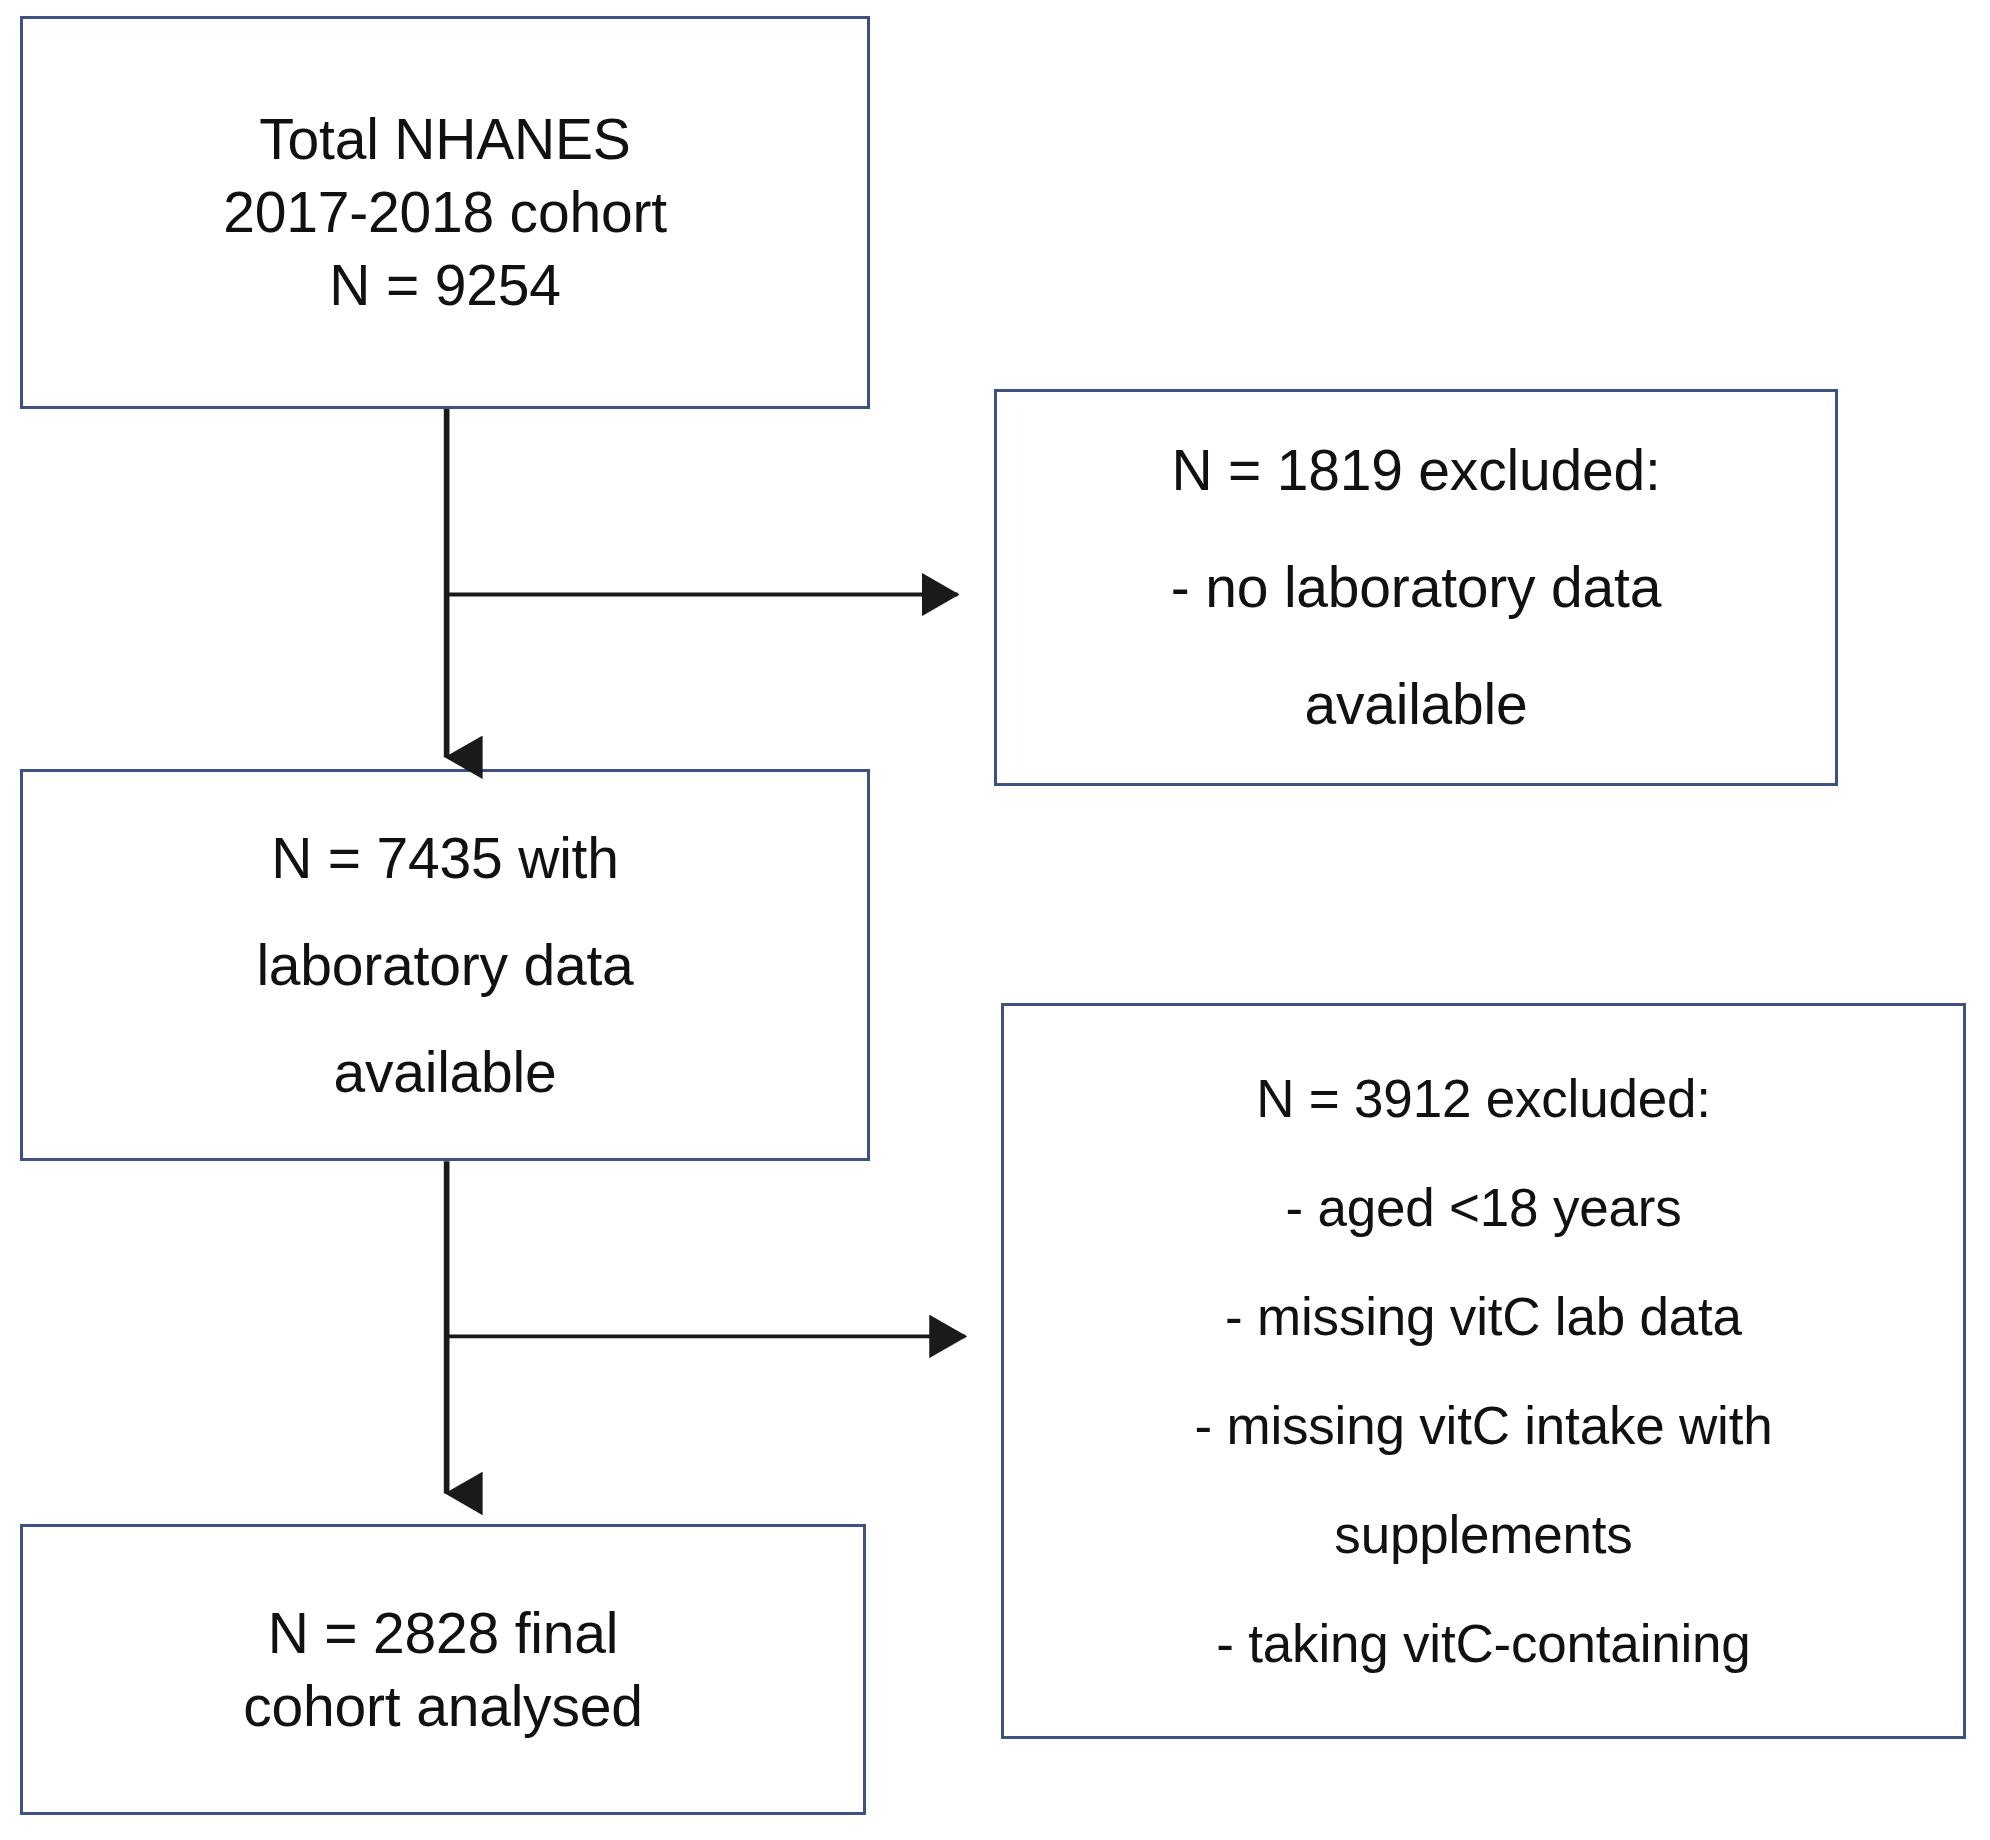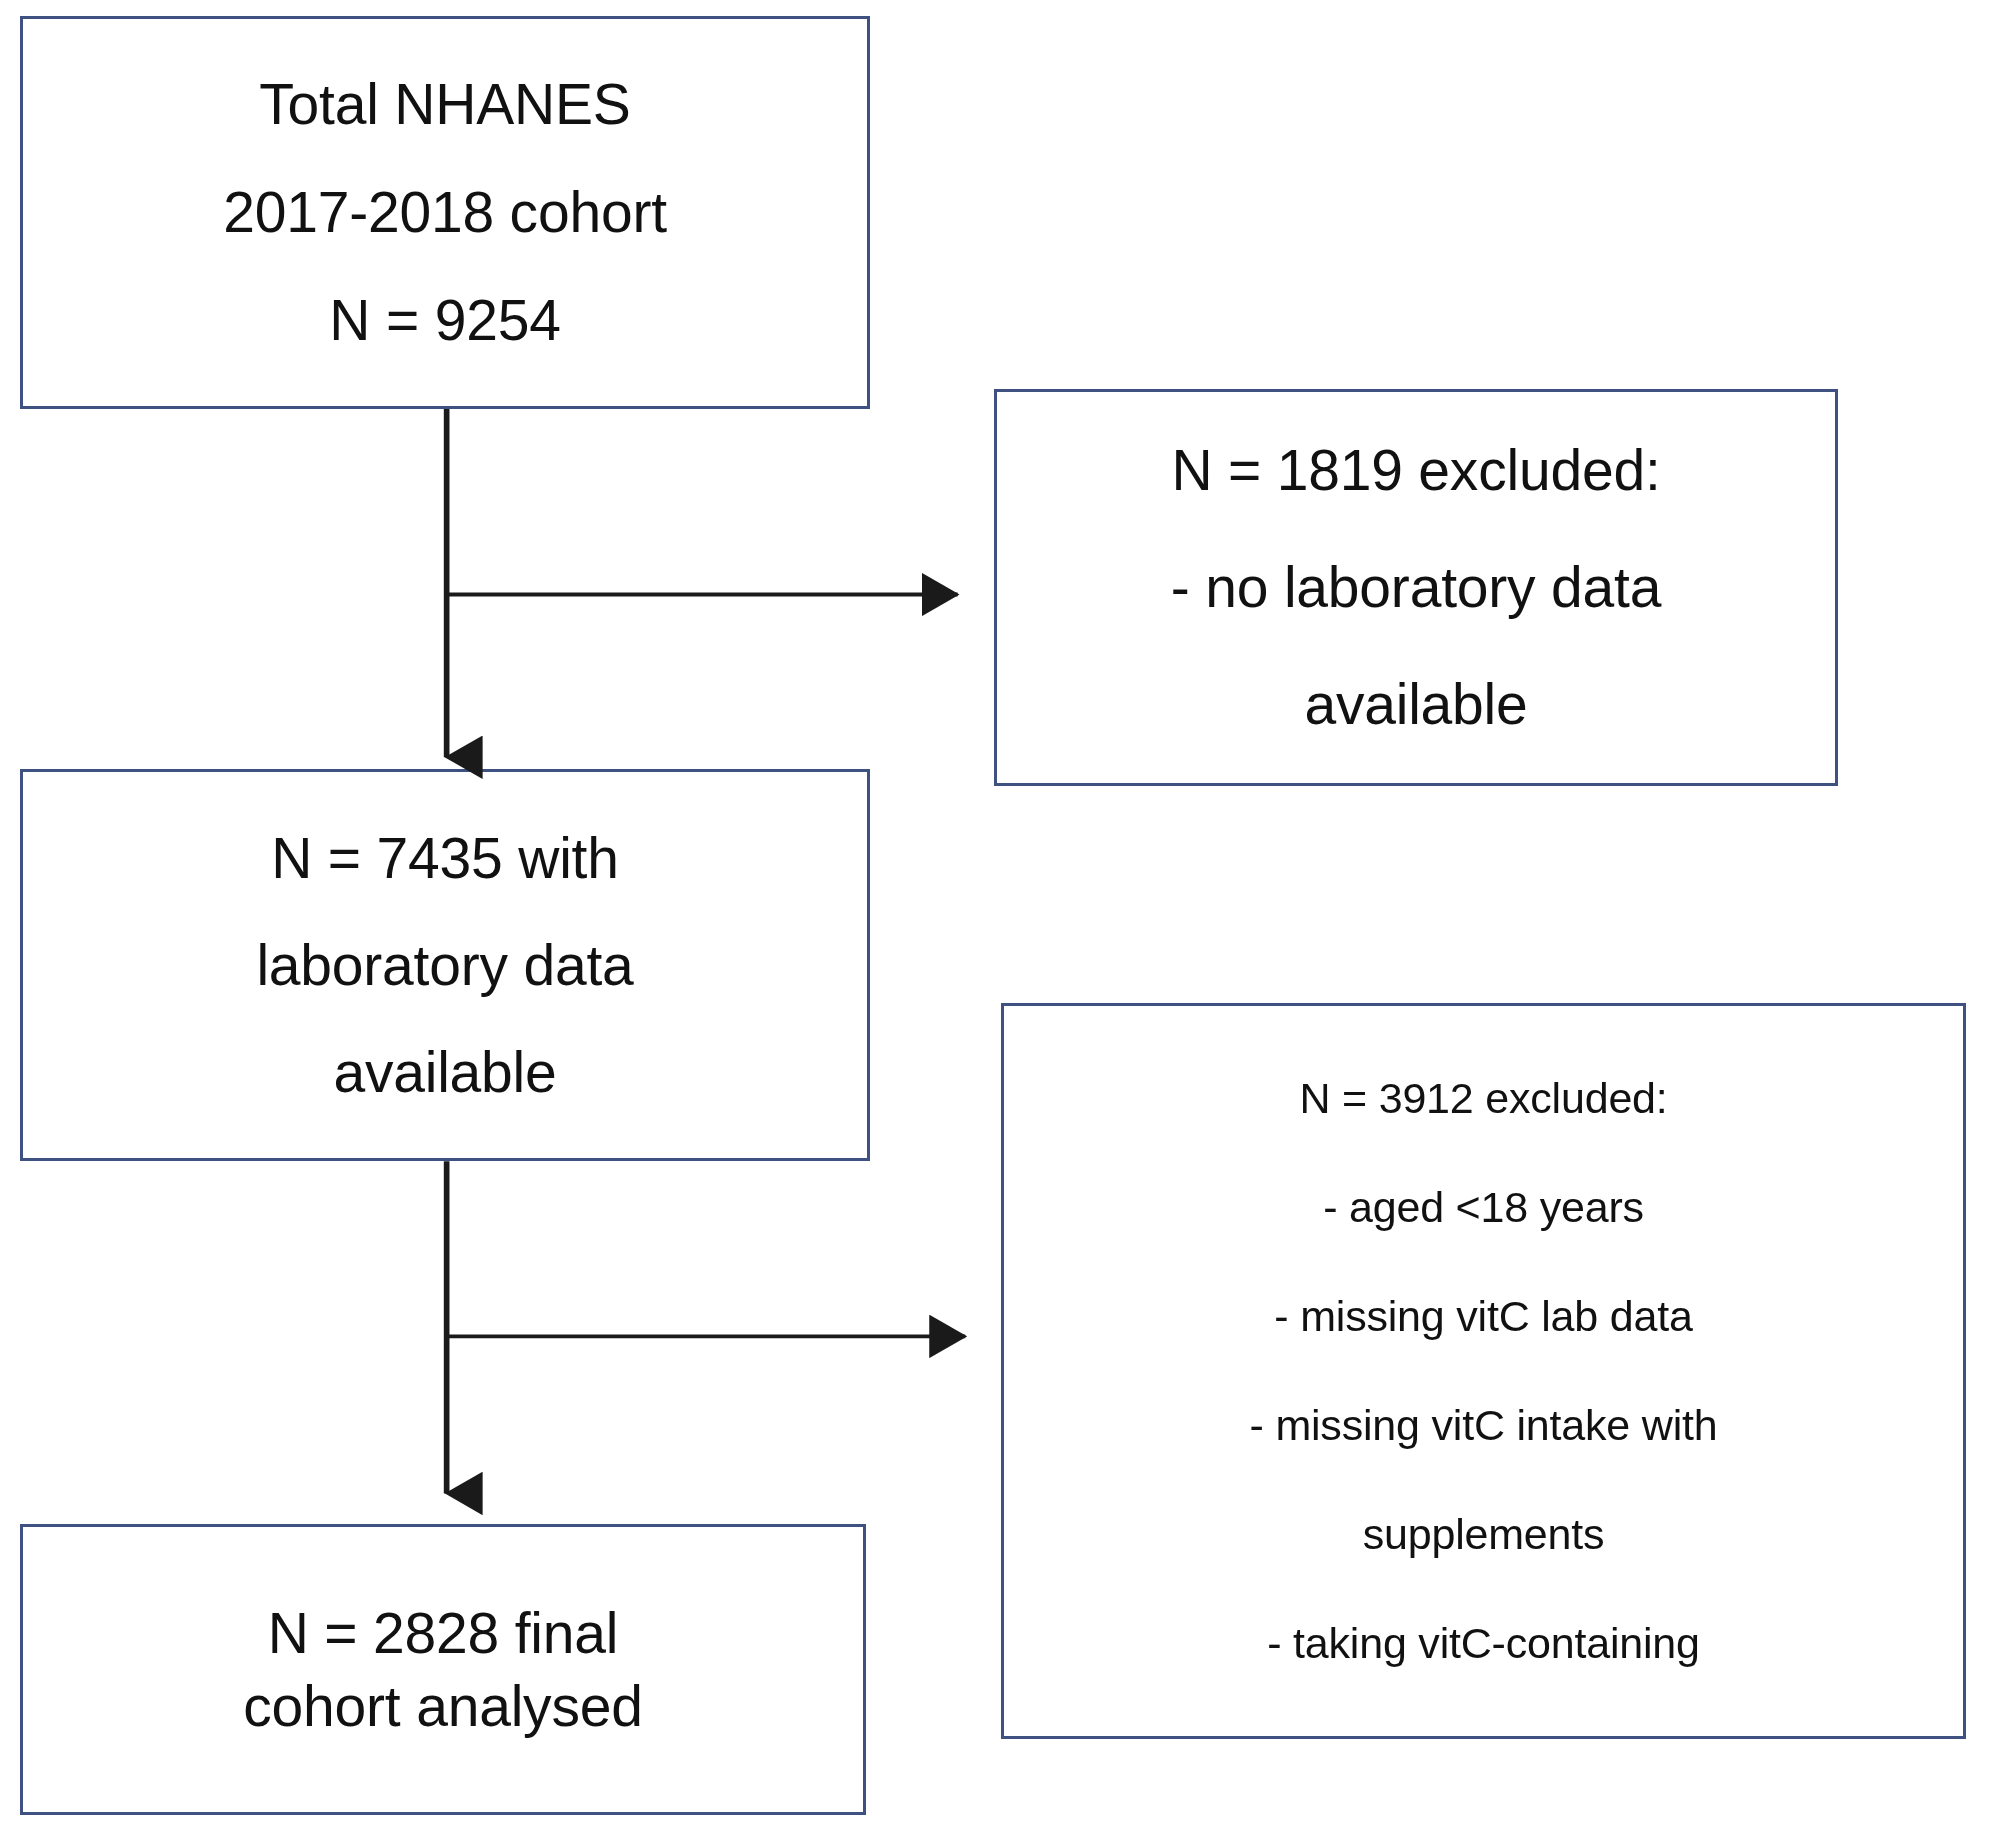--- a/index.html
+++ b/index.html
@@ -30,35 +30,35 @@
     text-align: center;
     color: #111111;
   }
   .box-line {
     display: block;
     white-space: nowrap;
     font-weight: 400;
     letter-spacing: -0.2px;
   }
   
-  #box-total-cohort   { left: 20px;   top: 16px;   width: 850px;  height: 393px; gap: 35px; }
+  #box-total-cohort   { left: 20px;   top: 16px;   width: 850px;  height: 393px; }
   #box-excluded-lab   { left: 994px; top: 389px;  width: 844px;  height: 397px; }
   #box-with-lab       { left: 20px;   top: 769px;  width: 850px;  height: 392px; }
   #box-excluded-multi { left: 1001px; top: 1003px; width: 965px; height: 736px; }
   #box-final-cohort   { left: 20px;   top: 1524px; width: 846px;  height: 291px; }
 
   #box-total-cohort .box-line,
   #box-with-lab .box-line,
   #box-final-cohort .box-line,
   #box-excluded-lab .box-line {
     font-size: 57px;
     line-height: 73px;
   }
   #box-excluded-multi .box-line {
-    font-size: 43px;
+    font-size: 53px;
     line-height: 109px;
   }
 
   
   #connectors {
     position: absolute;
     left: 0;
     top: 0;
     width: 1990px;
     height: 1841px;

